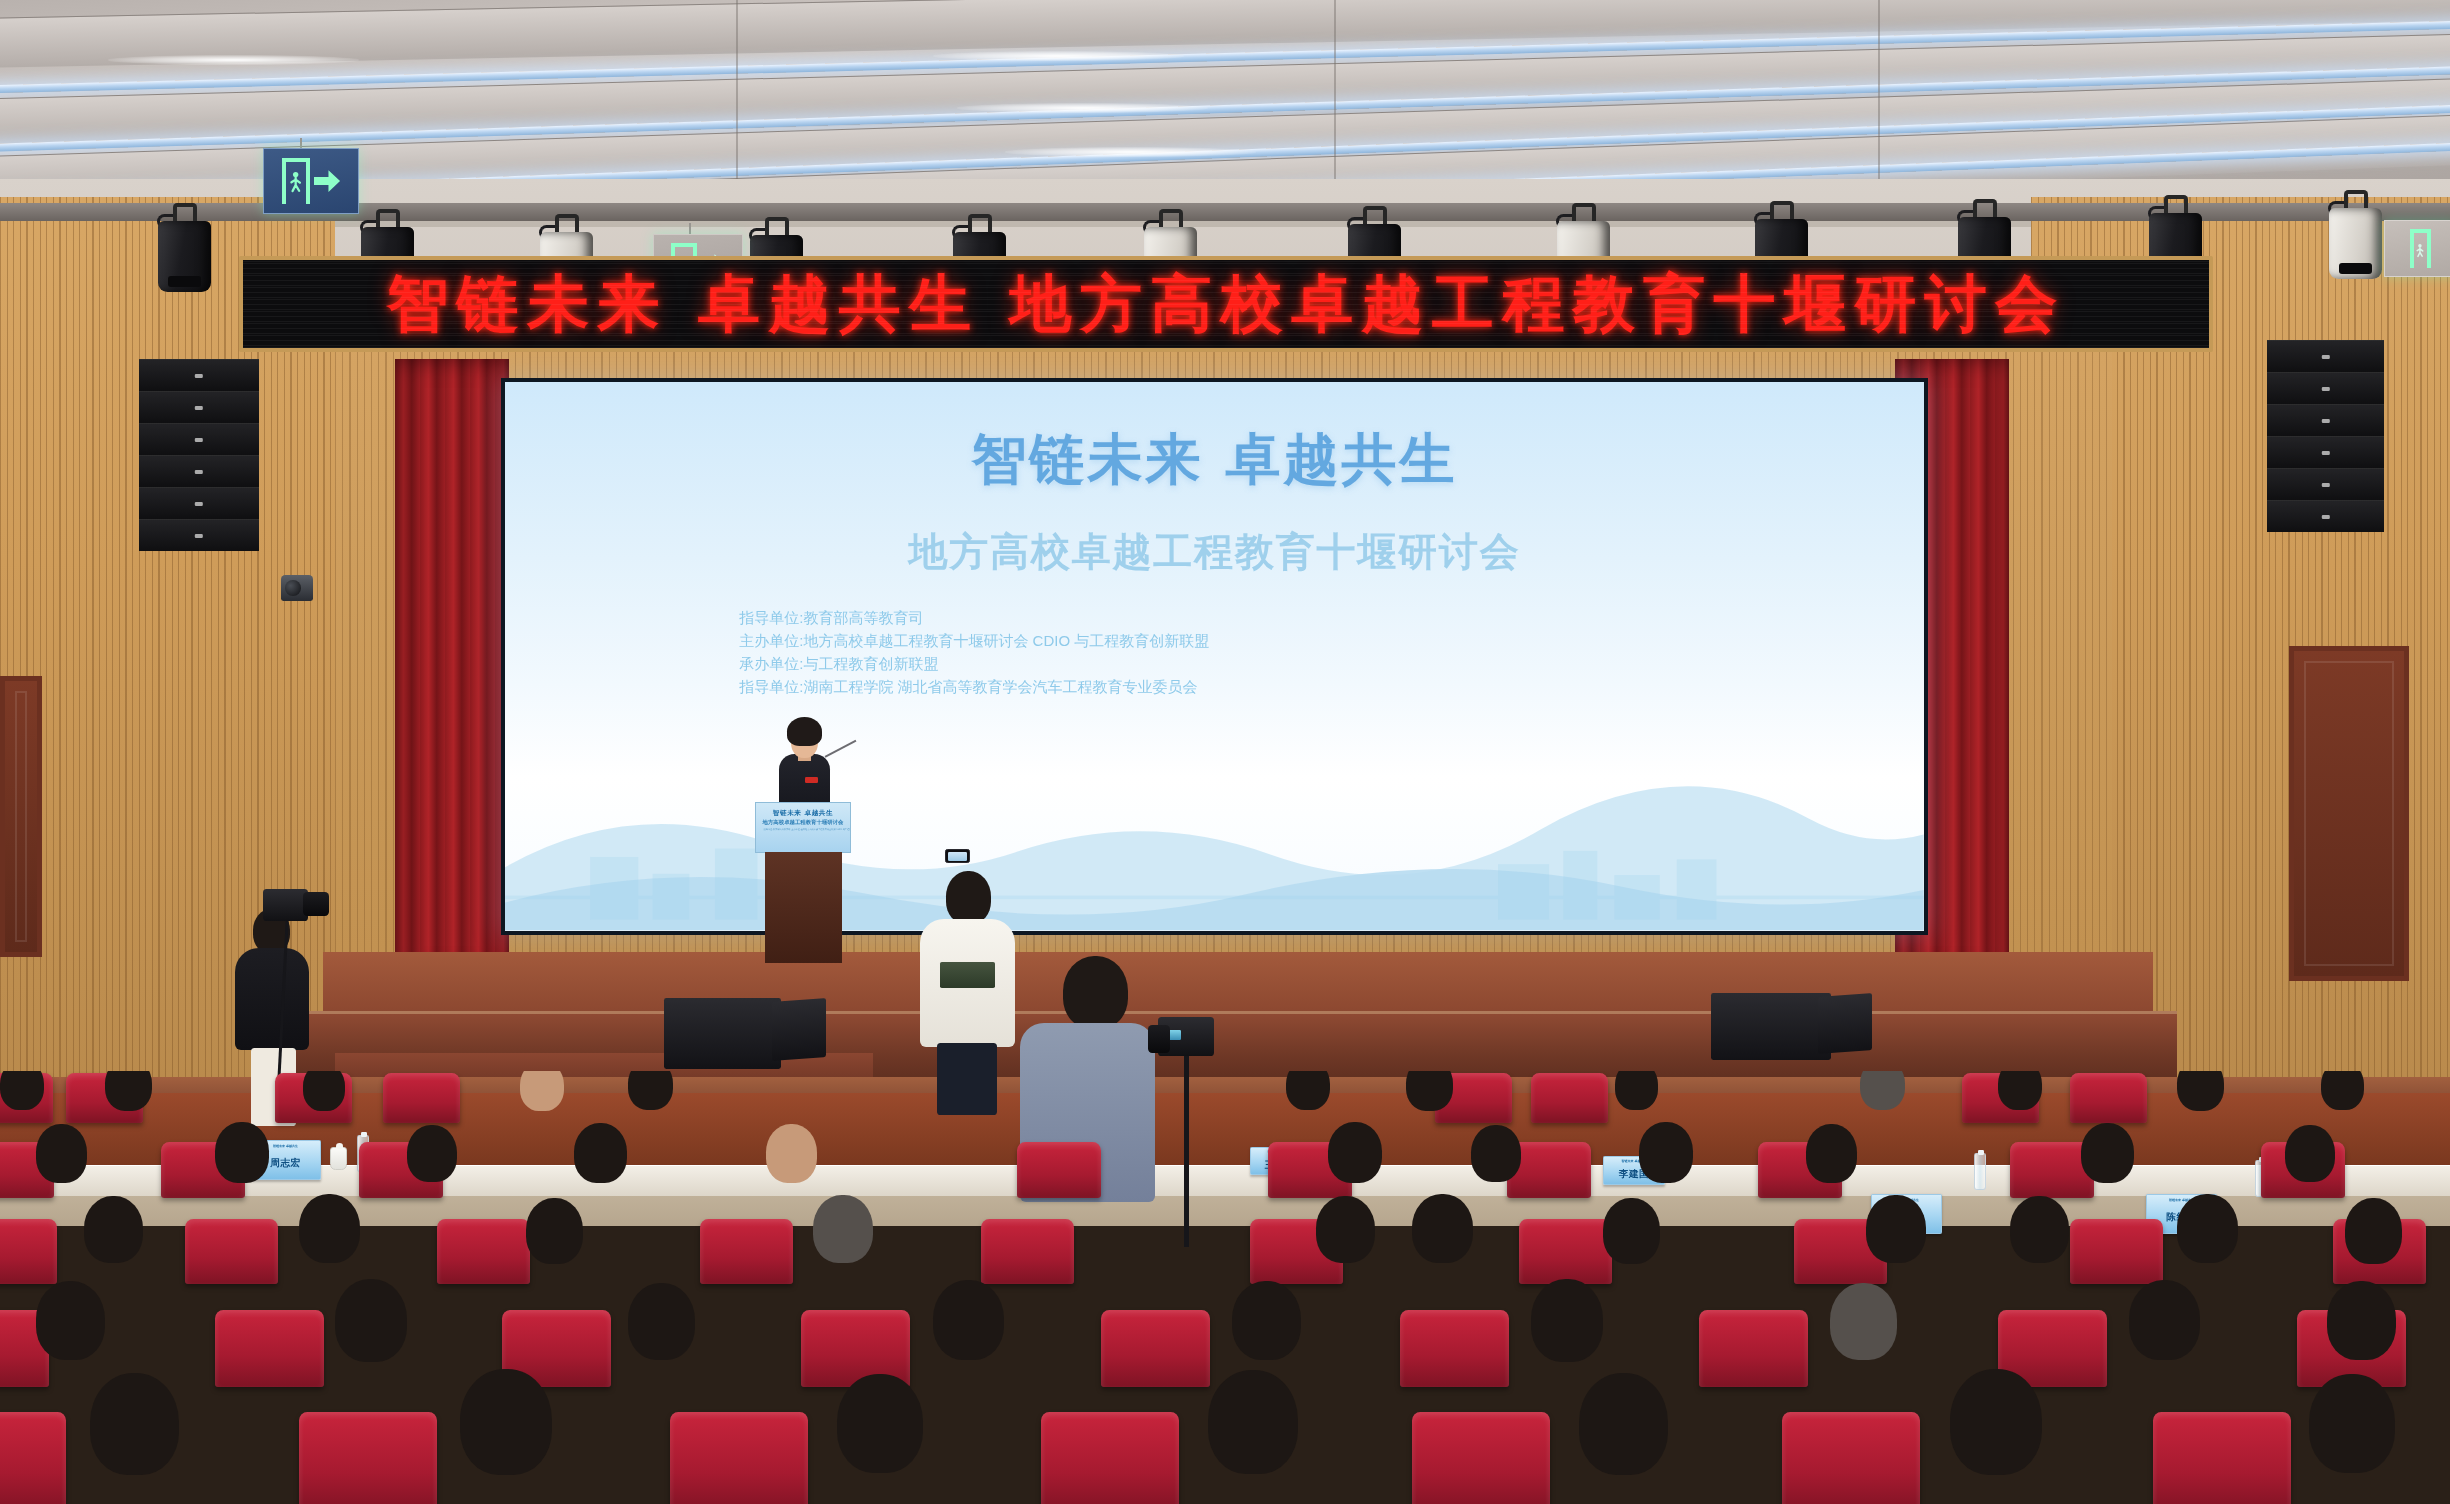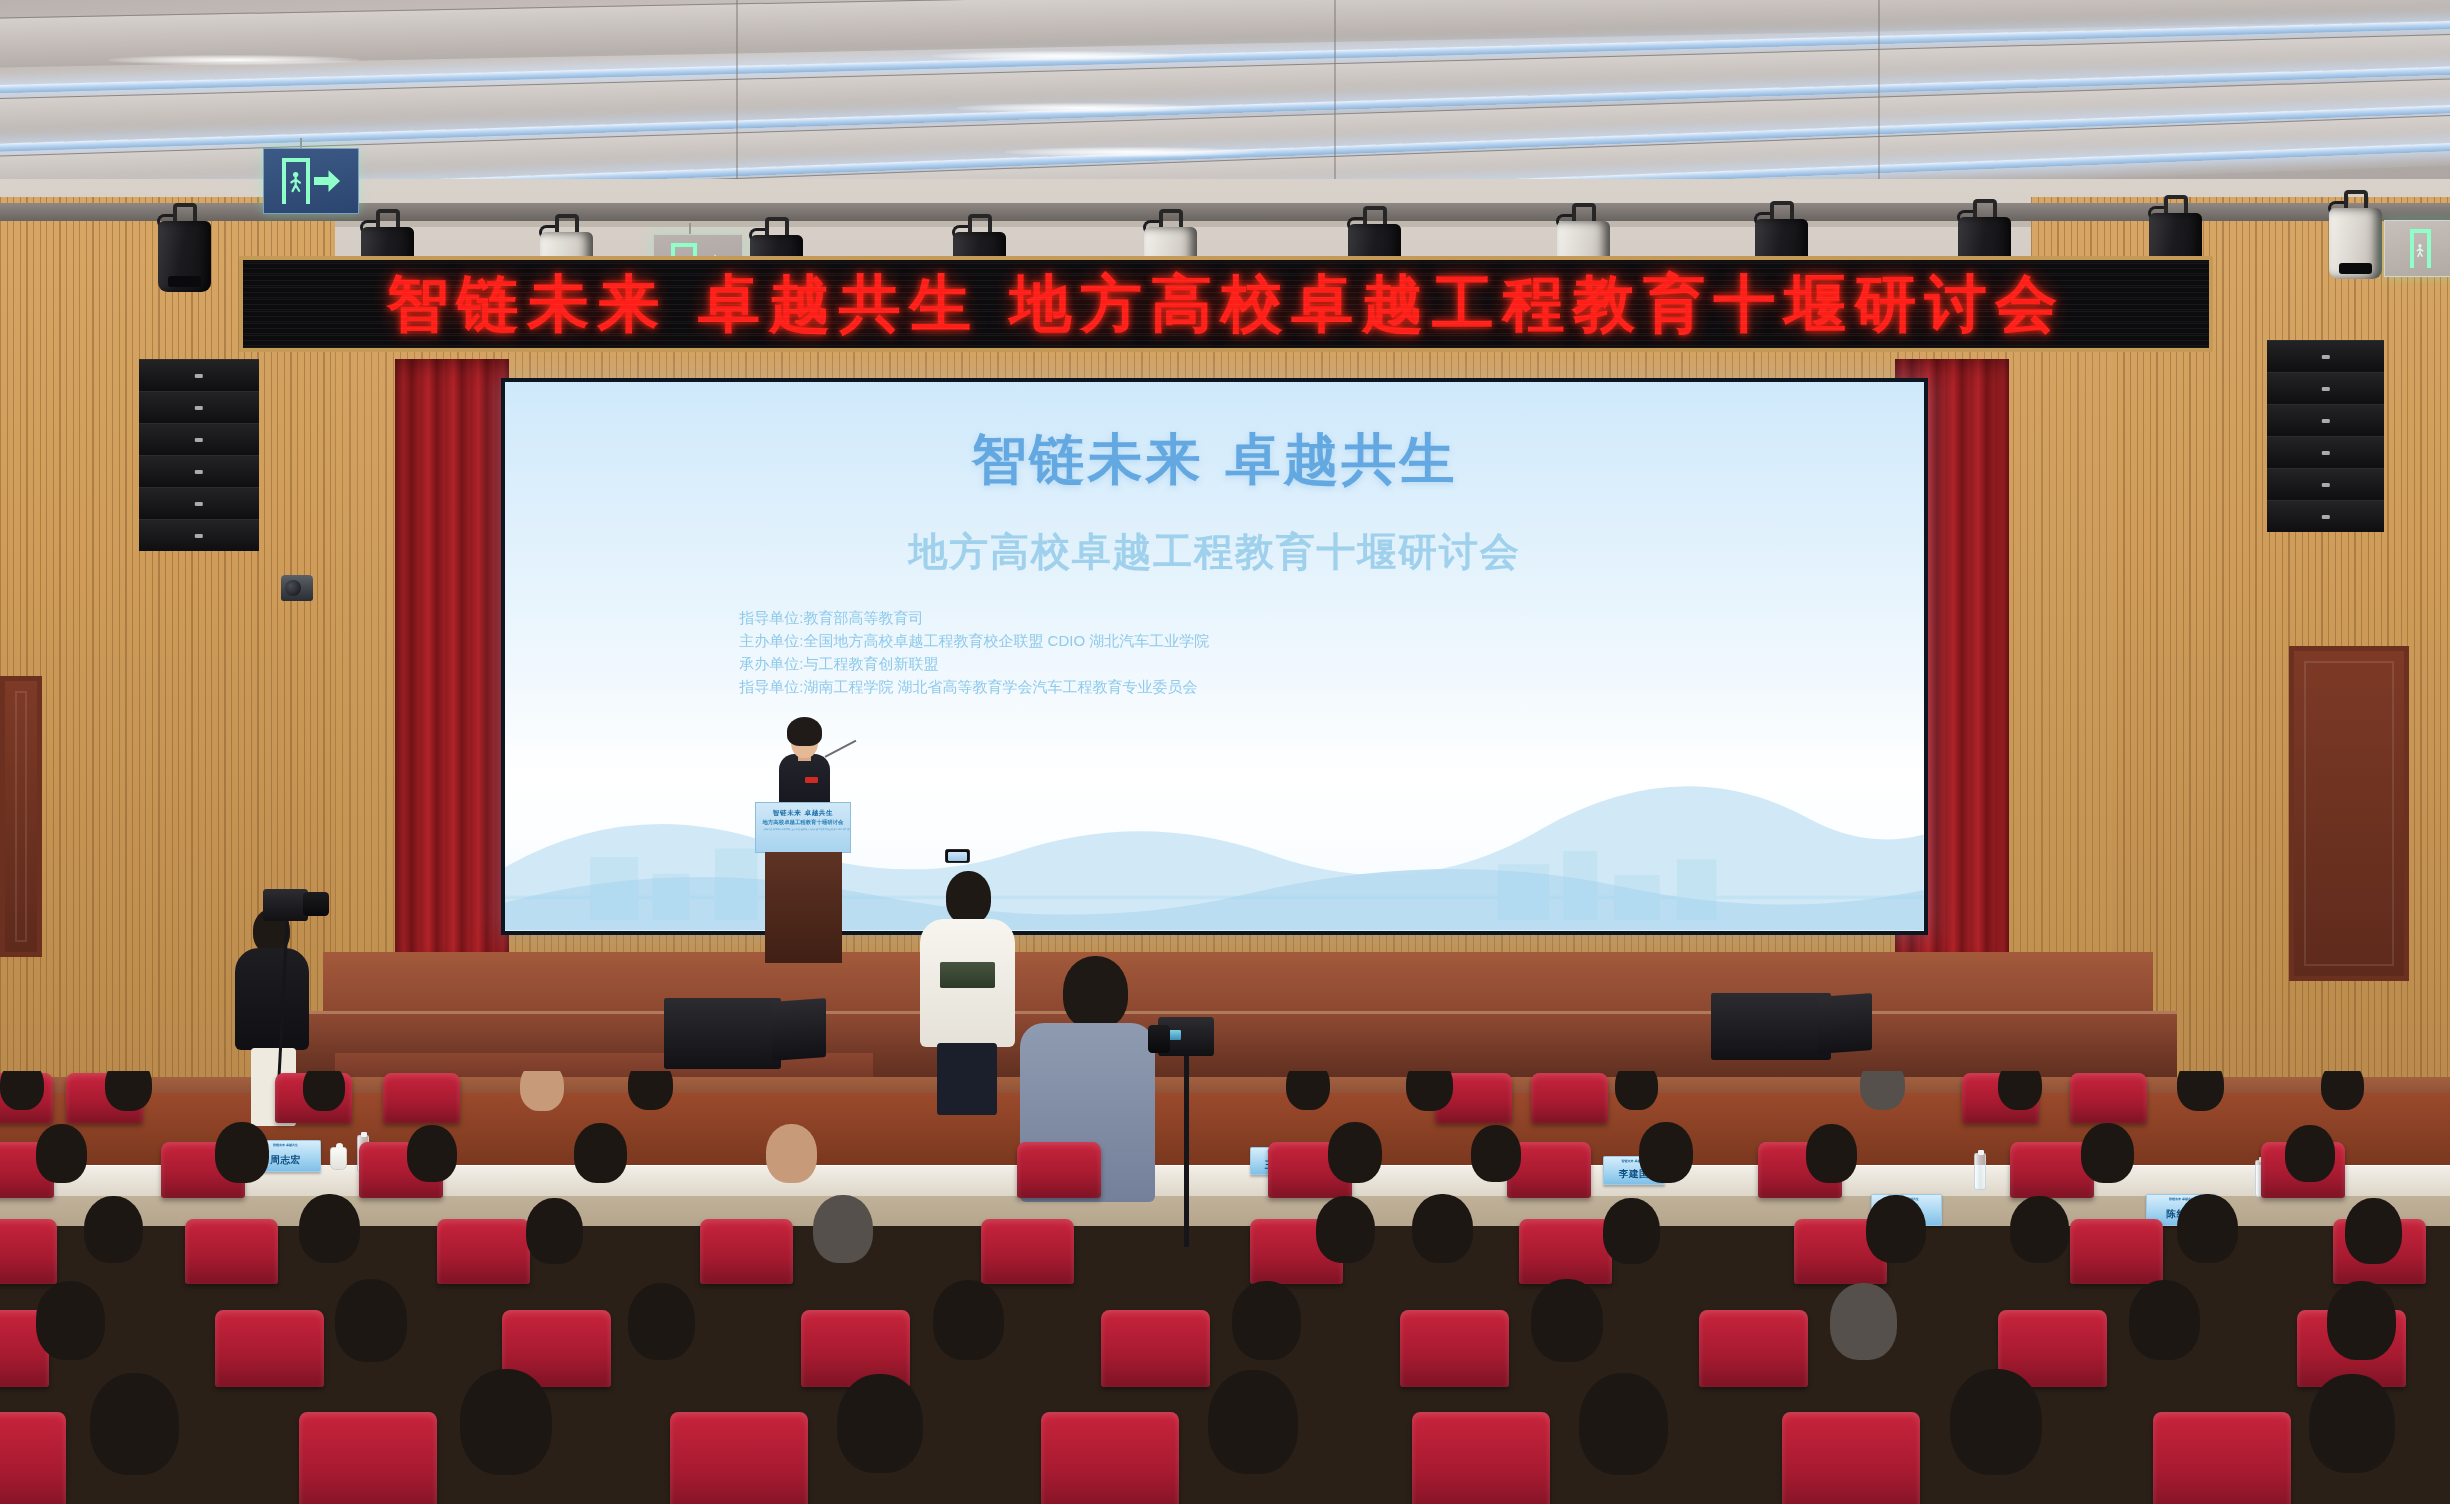--- a/index.html
+++ b/index.html
@@ -346,21 +346,21 @@
   .desk-band {
     position:absolute; left:0; width:2450px; height:31px;
     background:linear-gradient(180deg,#f3efe7,#ddd6c9);
     border-top:1.8px solid #fff;
   }
   .desk-wood {
     position:absolute; left:0; width:2450px; height:72px;
     background:linear-gradient(180deg,#9b4a2c,#7a381f);
   }
   .name-card {
-    position:absolute; width:71px; height:32px;
+    position:absolute; width:71px; height:40px;
     background:linear-gradient(180deg,#d6edfa 0%,#a7d6f2 55%,#7fc0e8 100%);
     border:0.6px solid #9cc9e6;
     border-radius:1.2px;
     overflow:hidden;
     box-shadow:0 1.2px 2.4px rgba(0,0,0,.25);
   }
   .name-card .nc-top {
     position:absolute; left:0; right:0; top:8%;
     text-align:center; font-size:3px; color:#1d6fa8; font-weight:bold;
     font-family:"DejaVu Sans",sans-serif;
@@ -612,21 +612,21 @@
           <rect x="826" y="100" width="28" height="100"></rect>
           <rect x="0" y="160" width="1000" height="6"></rect>
         </g>
       </svg>
 
       <div class="slide-title">智链未来    卓越共生</div>
       <div class="slide-sub">地方高校卓越工程教育十堰研讨会</div>
 
       <div class="slide-orgs">
         <div>指导单位:教育部高等教育司</div>
-        <div>主办单位:全国地方高校卓越工程教育校企联盟    CDIO 湖北汽车工业学院</div>
+        <div>主办单位:地方高校卓越工程教育十堰研讨会    CDIO 与工程教育创新联盟</div>
         <div>承办单位:与工程教育创新联盟</div>
         <div>指导单位:湖南工程学院    湖北省高等教育学会汽车工程教育专业委员会</div>
       </div>
 
     </div>
   </div>
 
   <div class="spk-array" style="left:139px; top:359px; width:120px;">
     <div class="spk-box"></div>
     <div class="spk-box"></div>

